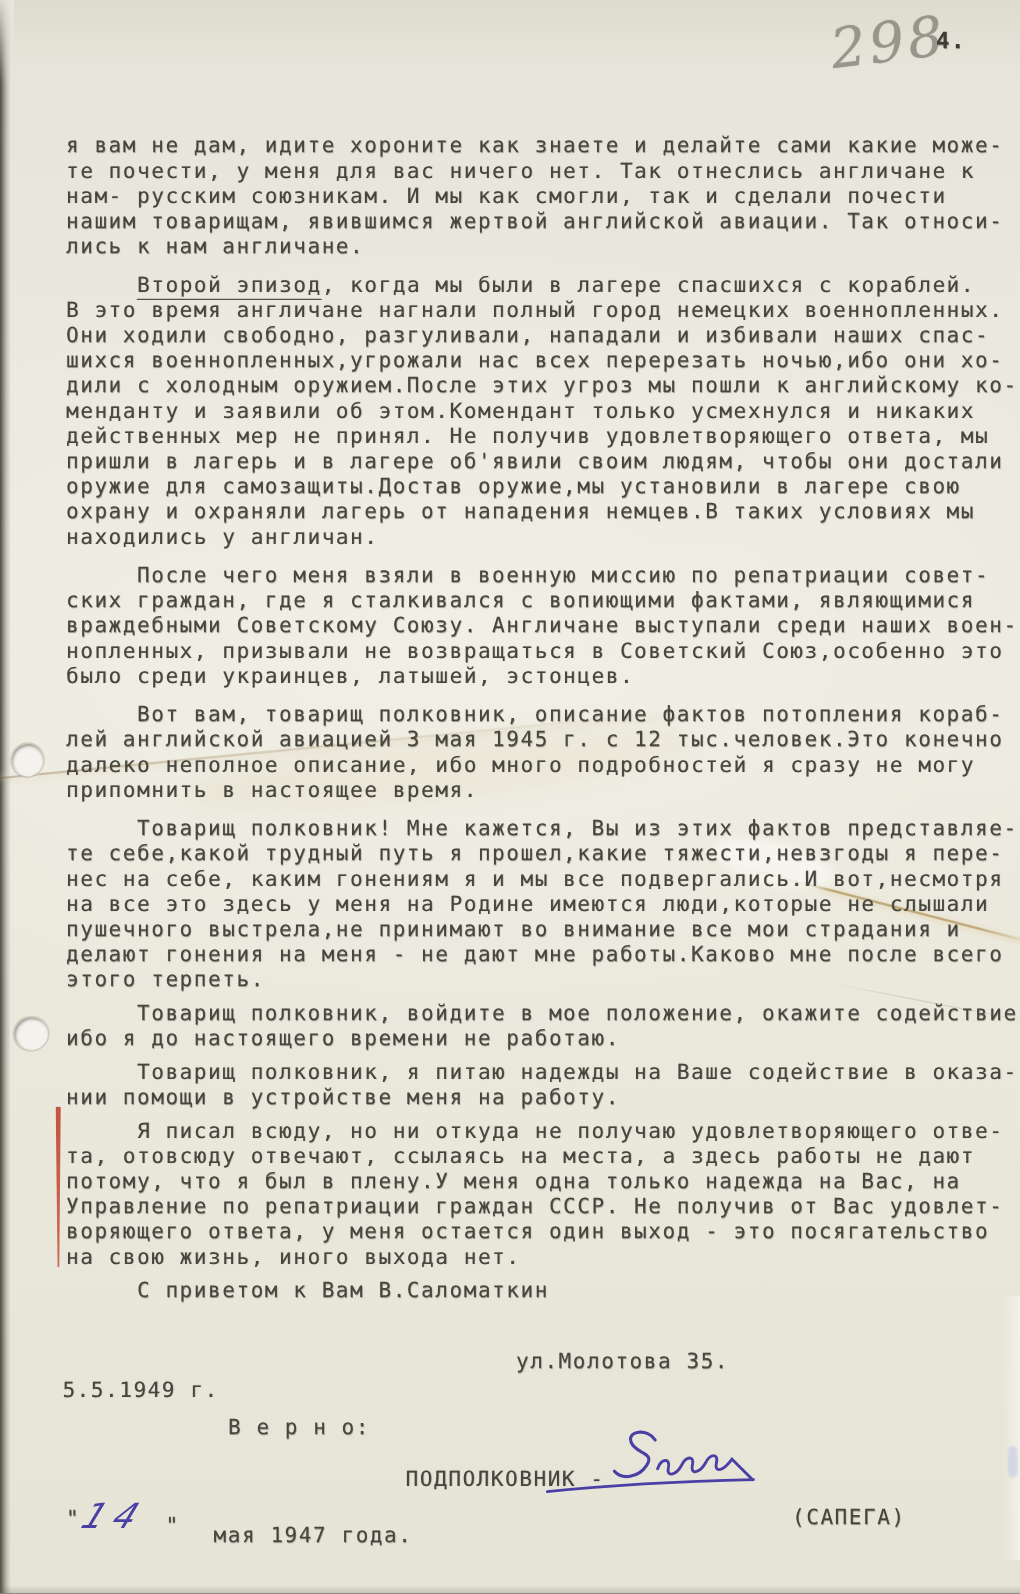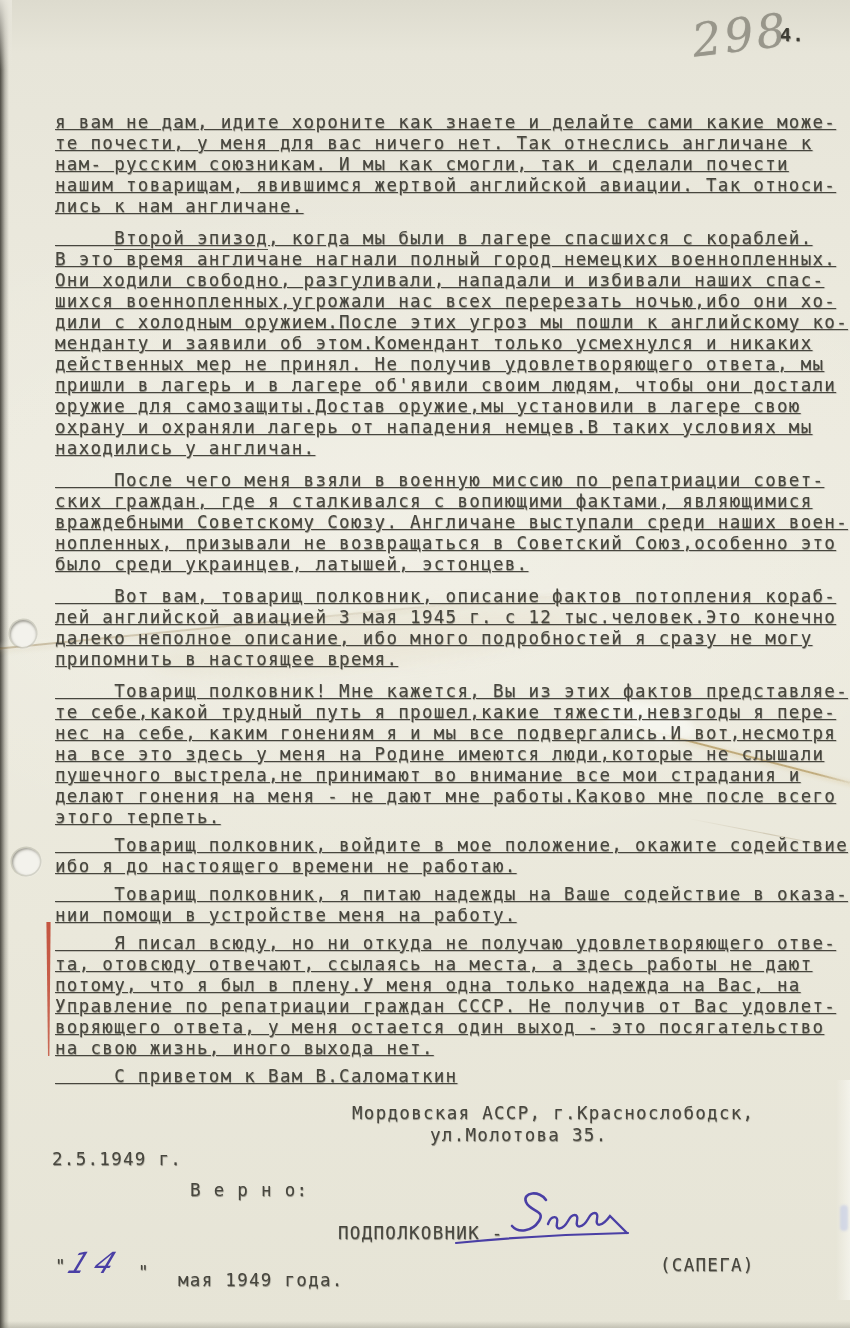--- a/index.html
+++ b/index.html
@@ -46,21 +46,21 @@
     background:rgba(208,190,146,0.12);filter:blur(8px);transform:rotate(-6deg);}
 
   .red-mark{position:absolute;left:46px;top:922px;width:5px;height:134px;
     background:linear-gradient(180deg,var(--red-mark,#c0442e),rgba(192,68,46,0.85));
     clip-path:polygon(8% 0,92% 0,68% 100%,40% 100%);opacity:0.9;}
 
   
   .typed{font-size:17.5px;line-height:21px;letter-spacing:1.3px;white-space:pre;
     color:#47463e;text-shadow:0.4px 0.5px 0.7px rgba(72,70,60,0.55);}
   .typed-body{position:absolute;left:55px;top:112px;}
-  .para{margin-bottom:11px;text-decoration:underline;}
+  .para{margin-bottom:11px;}
   .para:nth-child(2){margin-top:10px;}
   .para:nth-child(n+6){margin-top:-4px;}
   .u{border-bottom:1.6px solid rgba(70,68,58,0.9);padding-bottom:1px;}
 
   .page-number{position:absolute;left:780px;top:24px;font-size:18.5px;font-weight:bold;color:#3e3d35;}
   .pencil-number{position:absolute;left:692px;top:8px;
     font-family:"DejaVu Serif","Liberation Serif",serif;font-style:italic;font-size:46px;
     color:var(--pencil,#8e8c81);letter-spacing:3px;transform:rotate(-7deg);opacity:0.88;
     text-shadow:0 0 1px rgba(142,140,129,0.6);}
 
@@ -95,33 +95,32 @@
   <div class="abrasion"></div>
   <div class="hole h1"></div>
   <div class="hole h2"></div>
   <div class="red-mark"></div>
 
   <div class="pencil-number">298</div>
   <div class="page-number typed">4.</div>
 
   <div class="typed typed-body"><div class="para"><div class="line">я вам не дам, идите хороните как знаете и делайте сами какие може-</div><div class="line">те почести, у меня для вас ничего нет. Так отнеслись англичане к</div><div class="line">нам- русским союзникам. И мы как смогли, так и сделали почести</div><div class="line">нашим товарищам, явившимся жертвой английской авиации. Так относи-</div><div class="line">лись к нам англичане.</div></div><div class="para"><div class="line">     <span class="u">Второй эпизод</span>, когда мы были в лагере спасшихся с кораблей.</div><div class="line">В это время англичане нагнали полный город немецких военнопленных.</div><div class="line">Они ходили свободно, разгуливали, нападали и избивали наших спас-</div><div class="line">шихся военнопленных,угрожали нас всех перерезать ночью,ибо они хо-</div><div class="line">дили с холодным оружием.После этих угроз мы пошли к английскому ко-</div><div class="line">менданту и заявили об этом.Комендант только усмехнулся и никаких</div><div class="line">действенных мер не принял. Не получив удовлетворяющего ответа, мы</div><div class="line">пришли в лагерь и в лагере об'явили своим людям, чтобы они достали</div><div class="line">оружие для самозащиты.Достав оружие,мы установили в лагере свою</div><div class="line">охрану и охраняли лагерь от нападения немцев.В таких условиях мы</div><div class="line">находились у англичан.</div></div><div class="para"><div class="line">     После чего меня взяли в военную миссию по репатриации совет-</div><div class="line">ских граждан, где я сталкивался с вопиющими фактами, являющимися</div><div class="line">враждебными Советскому Союзу. Англичане выступали среди наших воен-</div><div class="line">нопленных, призывали не возвращаться в Советский Союз,особенно это</div><div class="line">было среди украинцев, латышей, эстонцев.</div></div><div class="para"><div class="line">     Вот вам, товарищ полковник, описание фактов потопления кораб-</div><div class="line">лей английской авиацией 3 мая 1945 г. с 12 тыс.человек.Это конечно</div><div class="line">далеко неполное описание, ибо много подробностей я сразу не могу</div><div class="line">припомнить в настоящее время.</div></div><div class="para"><div class="line">     Товарищ полковник! Мне кажется, Вы из этих фактов представляе-</div><div class="line">те себе,какой трудный путь я прошел,какие тяжести,невзгоды я пере-</div><div class="line">нес на себе, каким гонениям я и мы все подвергались.И вот,несмотря</div><div class="line">на все это здесь у меня на Родине имеются люди,которые не слышали</div><div class="line">пушечного выстрела,не принимают во внимание все мои страдания и</div><div class="line">делают гонения на меня - не дают мне работы.Каково мне после всего</div><div class="line">этого терпеть.</div></div><div class="para"><div class="line">     Товарищ полковник, войдите в мое положение, окажите содействие</div><div class="line">ибо я до настоящего времени не работаю.</div></div><div class="para"><div class="line">     Товарищ полковник, я питаю надежды на Ваше содействие в оказа-</div><div class="line">нии помощи в устройстве меня на работу.</div></div><div class="para"><div class="line">     Я писал всюду, но ни откуда не получаю удовлетворяющего отве-</div><div class="line">та, отовсюду отвечают, ссылаясь на места, а здесь работы не дают</div><div class="line">потому, что я был в плену.У меня одна только надежда на Вас, на</div><div class="line">Управление по репатриации граждан СССР. Не получив от Вас удовлет-</div><div class="line">воряющего ответа, у меня остается один выход - это посягательство</div><div class="line">на свою жизнь, иного выхода нет.</div></div><div class="para"><div class="line">     С приветом к Вам В.Саломаткин</div></div></div>
 
-  <div class="typed addr1">Мордовская АССР, г.Краснослободск,</div>
   <div class="typed addr2">ул.Молотова 35.</div>
-  <div class="typed date-written">2.5.1949 г.</div>
+  <div class="typed date-written">5.5.1949 г.</div>
 
   <div class="typed verno">В е р н о:</div>
   <div class="typed rank">ПОДПОЛКОВНИК -</div>
 
   <svg class="signature" width="232" height="62" viewBox="0 0 232 62">
     <path d="M104,12 C98,2 80,4 84,14 C88,24 104,22 97,33 C90,44 76,45 70,38" fill="none" stroke="currentColor" stroke-width="2.6" stroke-linecap="round"></path>
     <path d="M106,36 c3,-9 11,-9 9,-1 c-2,8 6,7 11,-2 c4,-8 11,-8 9,0 c-2,8 6,7 11,-2 c4,-8 11,-8 9,0 c-2,8 5,8 13,-3 l17,17" fill="none" stroke="currentColor" stroke-width="2.4" stroke-linecap="round"></path>
     <path d="M14,55 C72,49 142,46 186,45" fill="none" stroke="currentColor" stroke-width="2.2" stroke-linecap="round"></path>
   </svg>
 
   <div class="typed sapega">(САПЕГА)</div>
 
   <div class="typed day-quote-open">"</div>
   <div class="day-hand">14</div>
   <div class="typed day-quote-close">"</div>
-  <div class="typed date-rest">мая 1949 года.</div>
+  <div class="typed date-rest">мая 1947 года.</div>
 
 </div>
 
 </body></html>

